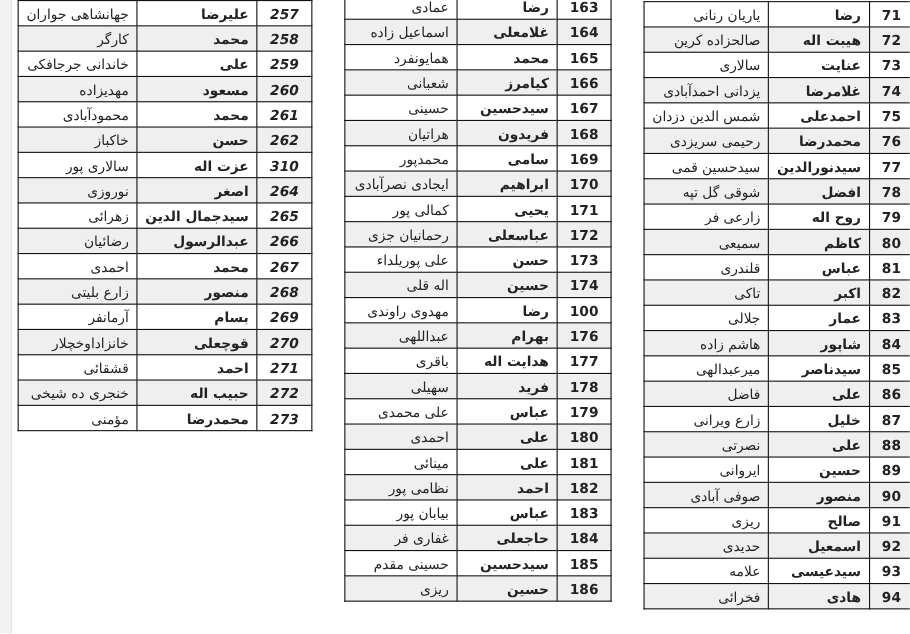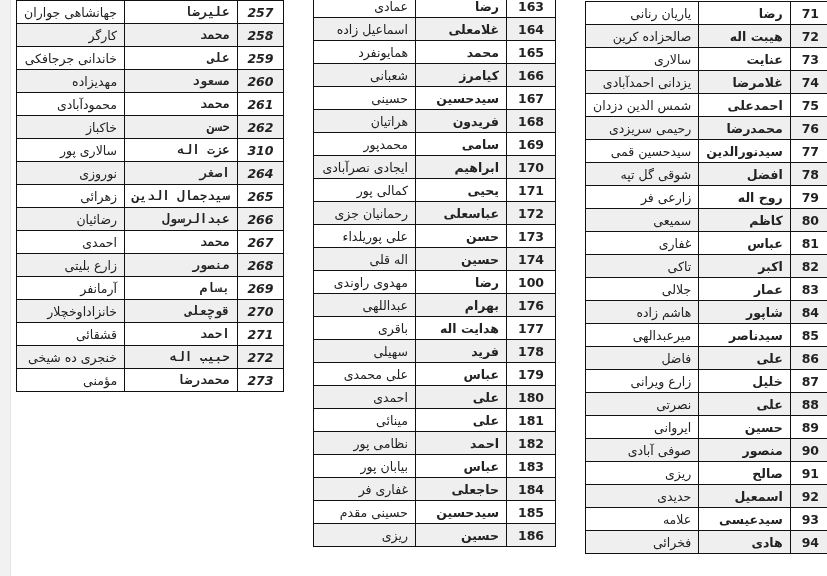--- a/index.html
+++ b/index.html
@@ -19,21 +19,21 @@
   table.roster td {
     border:1.5px solid #111; height:22px; padding:0 7px;
     white-space:nowrap; text-align:right; font-weight:normal;
   }
   table.roster tr:nth-child(even) td { background:#efefef; }
   table.roster td.num { font-weight:bold; text-align:center; }
   table.roster td.first { font-weight:bold; }
 
   #t1 { left:16px; top:0px; width:268px; }
   #t1 td.num { width:36px;font-style:italic; }
-  #t1 td.first { width:72px;font-family:Liberation Mono, monospace; }
+  #t1 td.first { width:72px; }
 
   #t2 { left:313px; top:-6px; width:243px; }
   #t2 td.num { width:34px; }
   #t2 td.first { width:76px; }
 
   #t3 { left:585px; top:1px; width:246px; }
   #t3 td.num { width:34px; }
   #t3 td.first { width:66px; }
 </style>
 </head>
@@ -302,21 +302,21 @@
         <td class="last">زارعی فر</td>
       </tr>
       <tr>
         <td class="num">80</td>
         <td class="first">کاظم</td>
         <td class="last">سمیعی</td>
       </tr>
       <tr>
         <td class="num">81</td>
         <td class="first">عباس</td>
-        <td class="last">غفاری</td>
+        <td class="last">قلندری</td>
       </tr>
       <tr>
         <td class="num">82</td>
         <td class="first">اکبر</td>
         <td class="last">تاکی</td>
       </tr>
       <tr>
         <td class="num">83</td>
         <td class="first">عمار</td>
         <td class="last">جلالی</td>

